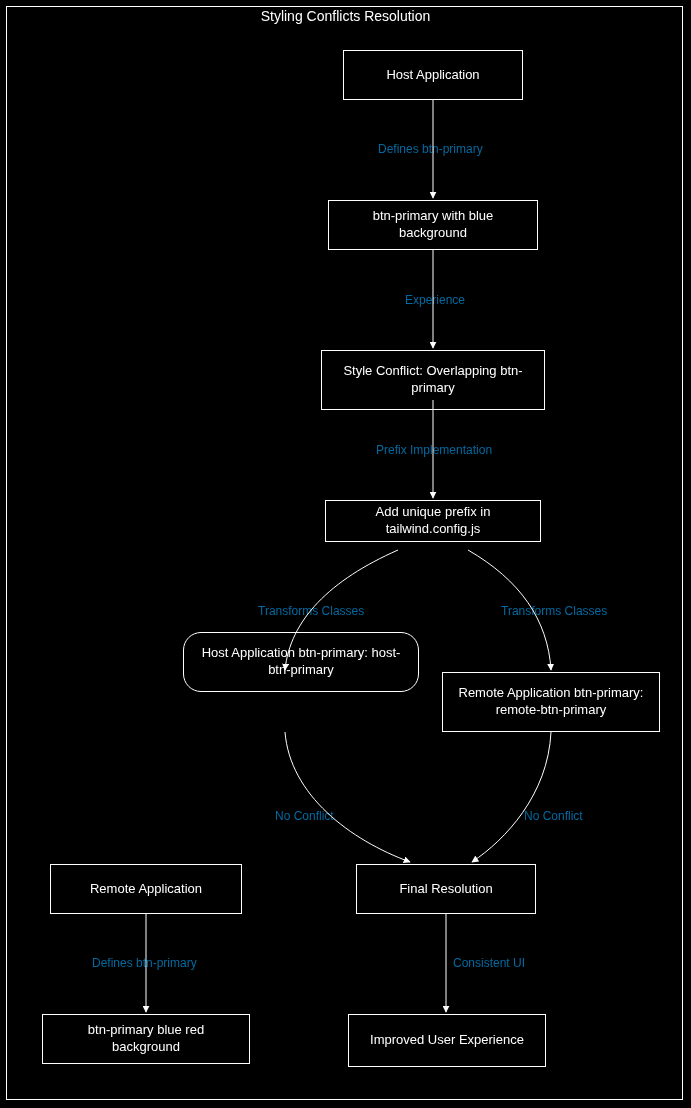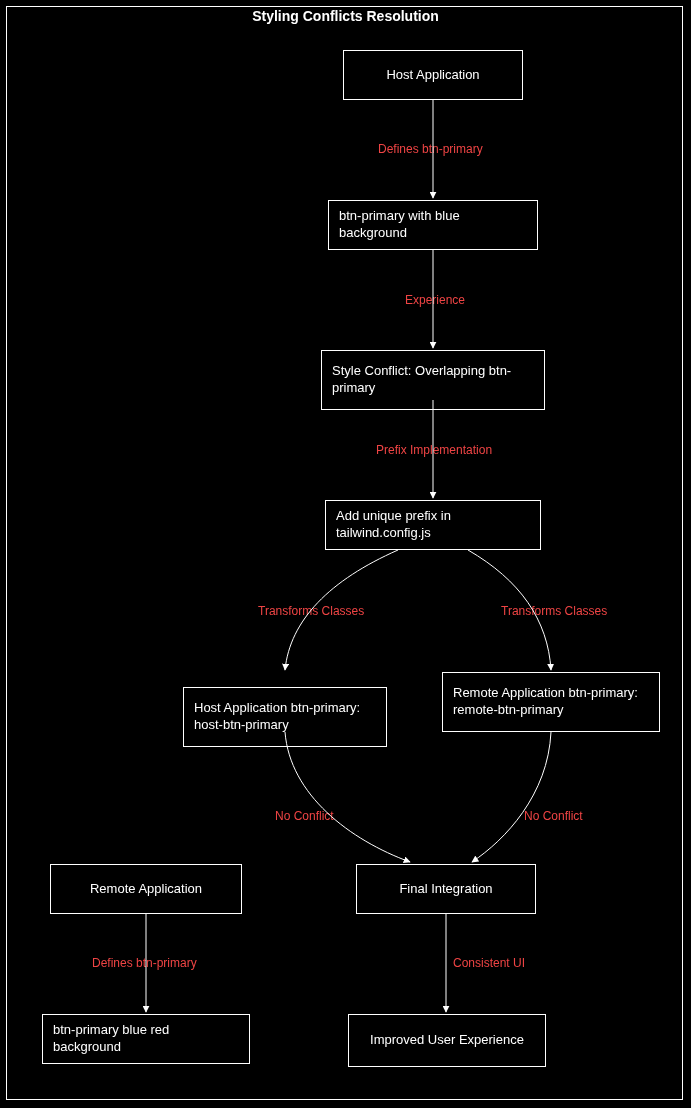--- a/index.html
+++ b/index.html
@@ -22,40 +22,39 @@
     box-sizing: border-box;
   }
   .title {
     position: absolute;
     left: 0;
     right: 0;
     top: 8px;
     text-align: center;
     font-size: 14px;
     color: #fff;
-    font-weight: bold;
   }
   .node {
     position: absolute;
     border: 1.5px solid #fff;
     box-sizing: border-box;
     display: flex;
     align-items: center;
     justify-content: center;
-    text-align: left;
+    text-align: center;
     font-size: 13px;
     color: #fff;
     padding: 4px 10px;
     background: #000;
     line-height: 1.3;
   }
   .edge-label {
     position: absolute;
     font-size: 12px;
-    color: #ef4444;
+    color: #0369a1;
     white-space: nowrap;
   }
   svg {
     position: absolute;
     left: 0;
     top: 0;
     width: 691px;
     height: 1108px;
     pointer-events: none;
   }
@@ -71,29 +70,29 @@
 <div class="frame"></div>
 
 <div class="title">Styling Conflicts Resolution</div>
 
 <div class="node" style="left:343px; top:50px; width:180px; height:50px;">Host Application</div>
 
 <div class="node" style="left:328px; top:200px; width:210px; height:50px;">btn-primary with blue background</div>
 
 <div class="node" style="left:321px; top:350px; width:224px; height:60px;">Style Conflict: Overlapping btn-primary</div>
 
-<div class="node" style="left:325px; top:500px; width:216px; height:50px;">Add unique prefix in tailwind.config.js</div>
+<div class="node" style="left:325px; top:500px; width:216px; height:42px;">Add unique prefix in tailwind.config.js</div>
 
-<div class="node" style="left:183px; top:687px; width:204px; height:60px;">Host Application btn-primary: host-btn-primary</div>
+<div class="node" style="left:183px; top:632px; width:236px; height:60px;border-radius:18px;">Host Application btn-primary: host-btn-primary</div>
 
 <div class="node" style="left:442px; top:672px; width:218px; height:60px;">Remote Application btn-primary: remote-btn-primary</div>
 
 <div class="node" style="left:50px; top:864px; width:192px; height:50px;">Remote Application</div>
 
-<div class="node" style="left:356px; top:864px; width:180px; height:50px;">Final Integration</div>
+<div class="node" style="left:356px; top:864px; width:180px; height:50px;">Final Resolution</div>
 
 <div class="node" style="left:42px; top:1014px; width:208px; height:50px;">btn-primary blue red background</div>
 
 <div class="node" style="left:348px; top:1014px; width:198px; height:53px;">Improved User Experience</div>
 
 <div class="edge-label" style="left:378px; top:142px;">Defines btn-primary</div>
 <div class="edge-label" style="left:405px; top:293px;">Experience</div>
 <div class="edge-label" style="left:376px; top:443px;">Prefix Implementation</div>
 <div class="edge-label" style="left:258px; top:604px;">Transforms Classes</div>
 <div class="edge-label" style="left:501px; top:604px;">Transforms Classes</div>

